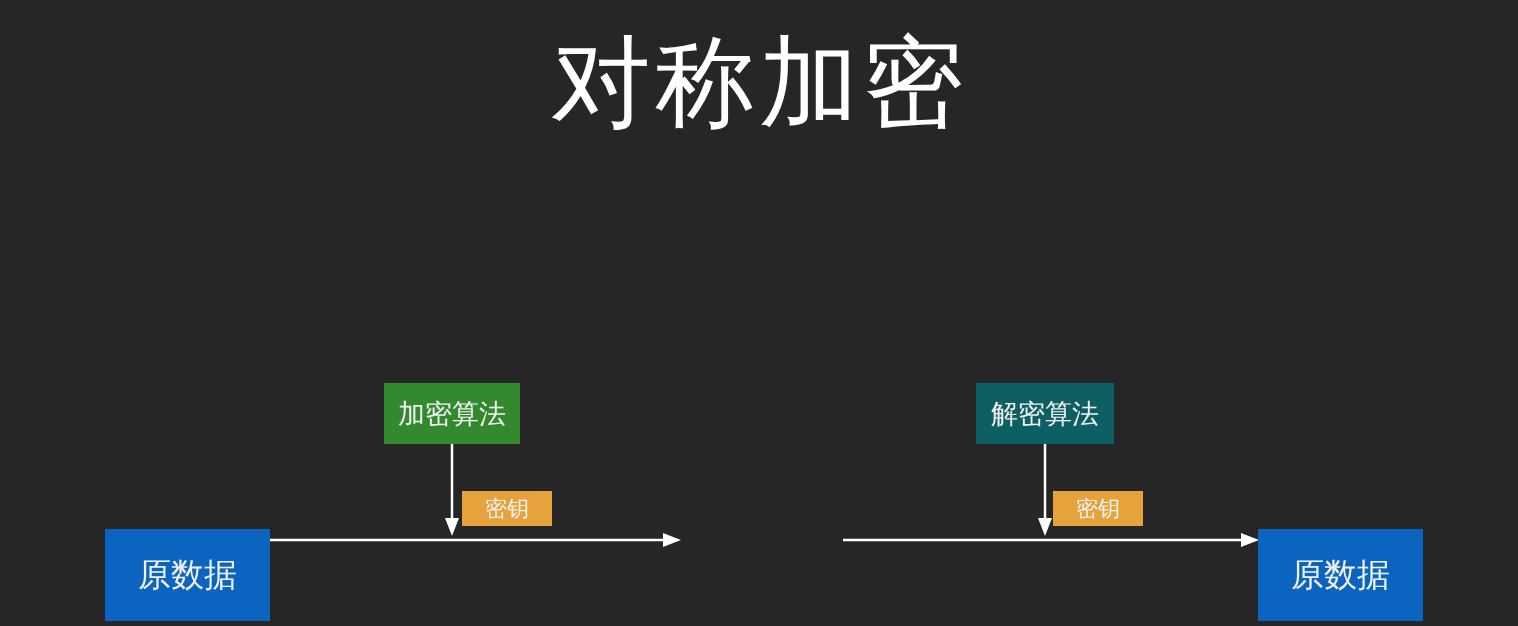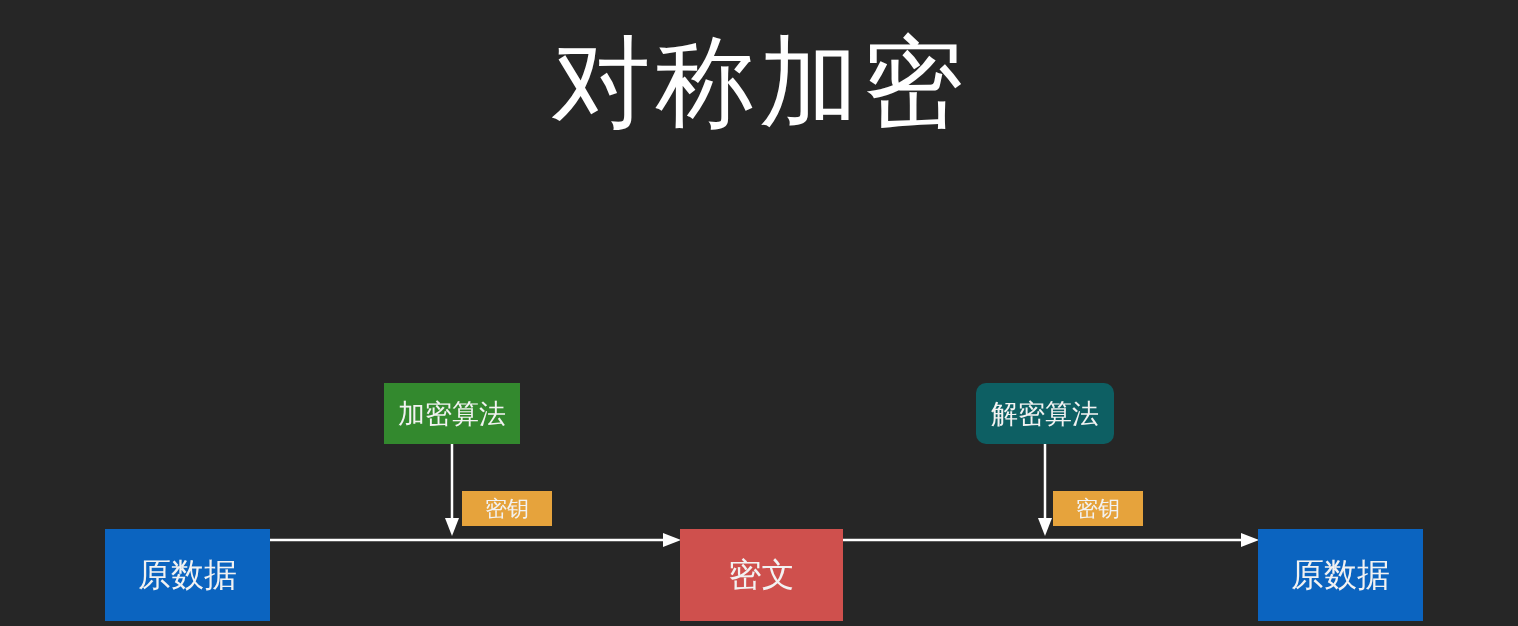--- a/index.html
+++ b/index.html
@@ -82,21 +82,20 @@
       <polygon class="arrow-head" points="1045,536 1038,518 1052,518"></polygon>
     </g>
   </svg>
 
   <div class="node pos-source" style="background: rgb(11, 100, 192); color: rgb(242, 242, 242);">原数据</div>
 
   <div class="node pos-encrypt" style="background: rgb(51, 137, 46); color: rgb(242, 242, 242);">加密算法</div>
 
   <div class="node pos-key1" style="background: rgb(230, 163, 60); color: rgb(242, 242, 242);">密钥</div>
 
-  <div class="node pos-cipher" style="background: rgb(207, 80, 77); color: rgb(242, 242, 242);">密文</div>
 
-  <div class="node pos-decrypt" style="background: rgb(13, 95, 99); color: rgb(242, 242, 242); border-radius: 10px;">解密算法</div>
+  <div class="node pos-decrypt" style="background: rgb(13, 95, 99); color: rgb(242, 242, 242);">解密算法</div>
 
   <div class="node pos-key2" style="background: rgb(230, 163, 60); color: rgb(242, 242, 242);">密钥</div>
 
   <div class="node pos-restored" style="background: rgb(11, 100, 192); color: rgb(242, 242, 242);">原数据</div>
 
 </div>
 
 </body></html>

